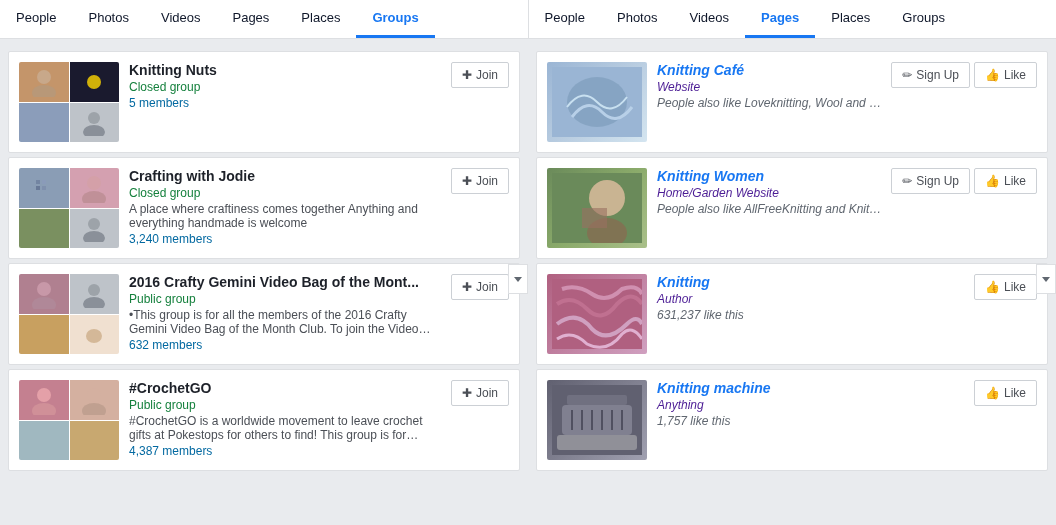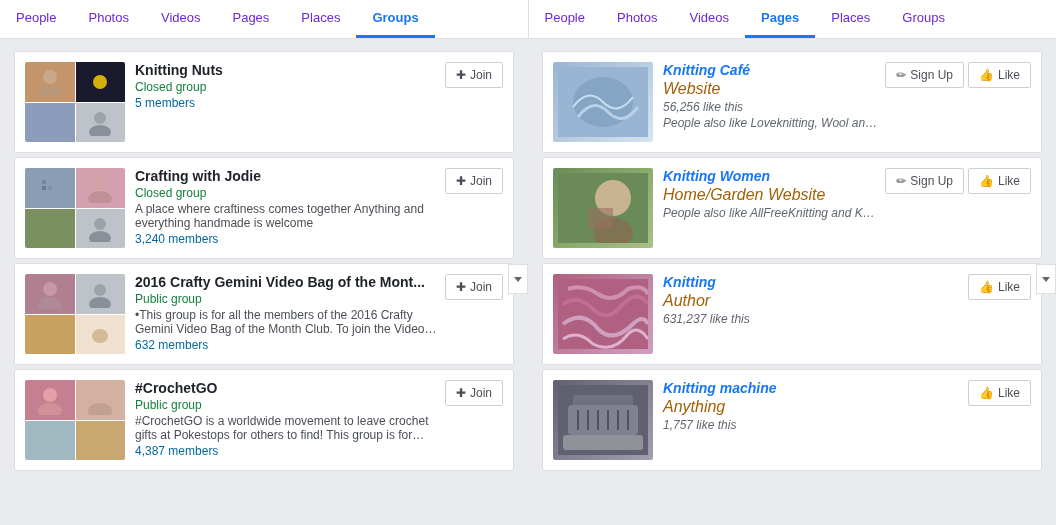--- a/index.html
+++ b/index.html
@@ -13,21 +13,21 @@
     .nav-section {
       display: flex;
       flex: 1;
     }
     .nav-section + .nav-section {
       border-left: 1px solid #dddfe2;
     }
     .nav-tab {
       padding: 10px 16px;
       font-size: 13px;
-      color: #6d28d9;
+      color: #0f172a;
       cursor: pointer;
       border-bottom: 3px solid transparent;
       white-space: nowrap;
       display: flex;
       align-items: center;
     }
     .nav-tab.active {
       color: #1877f2;
       border-bottom: 3px solid #1877f2;
       font-weight: bold;
@@ -35,21 +35,21 @@
 
     .main-container {
       display: flex;
       background: #e9ebee;
       height: calc(525px - 45px);
     }
 
     .panel {
       flex: 1;
       overflow-y: auto;
-      padding: 8px 6px;
+      padding: 8px 0;
       background: #e9ebee;
     }
 
     .group-card, .page-card {
       background: #fff;
       margin: 4px 8px;
       padding: 10px;
       display: flex;
       align-items: flex-start;
       border: 1px solid #dddfe2;
@@ -142,22 +142,22 @@
       min-width: 0;
       font-style: italic;
     }
     .page-name {
       font-weight: bold;
       font-size: 14px;
       color: #1877f2;
       margin-bottom: 2px;
     }
     .page-category {
-      color: #a16207;
-      font-size: 16px;
+      color: #4c1d95;
+      font-size: 12px;
       margin-bottom: 2px;
     }
     .page-likes {
       color: #606770;
       font-size: 12px;
       margin-bottom: 2px;
     }
     .page-also-like {
       color: #606770;
       font-size: 12px;
@@ -405,21 +405,20 @@
             <svg width="90" height="70" viewBox="0 0 90 70">
               <rect width="90" height="70" fill="#9ab5d4"></rect>
               <ellipse cx="45" cy="35" rx="30" ry="25" fill="#7a9ab8" opacity="0.6"></ellipse>
               <path d="M20 50 Q35 30 50 45 Q65 60 80 40" stroke="#b8d0e8" stroke-width="3" fill="none"></path>
               <path d="M15 40 Q30 20 45 35 Q60 50 75 30" stroke="#c8e0f0" stroke-width="2" fill="none"></path>
             </svg>
           </div>
           <div class="page-info">
             <div class="page-name">Knitting Café</div>
             <div class="page-category">Website</div>
-            <div class="page-likes">56,256 like this</div>
             <div class="page-also-like">People also like Loveknitting, Wool and the Gang and other Webs...</div>
           </div>
           <div class="page-actions">
             <button class="sign-up-btn">
               <span>✏</span>
               <span>Sign Up</span>
             </button>
             <button class="like-btn">
               <span>👍</span>
               <span>Like</span>

